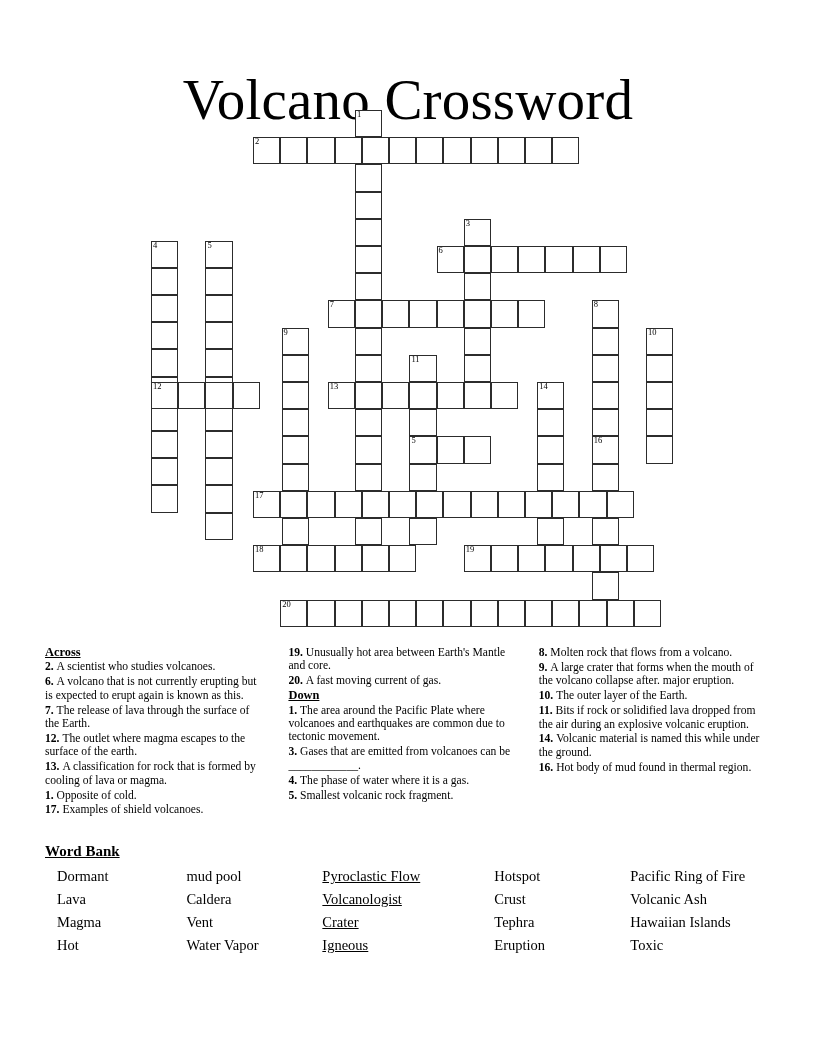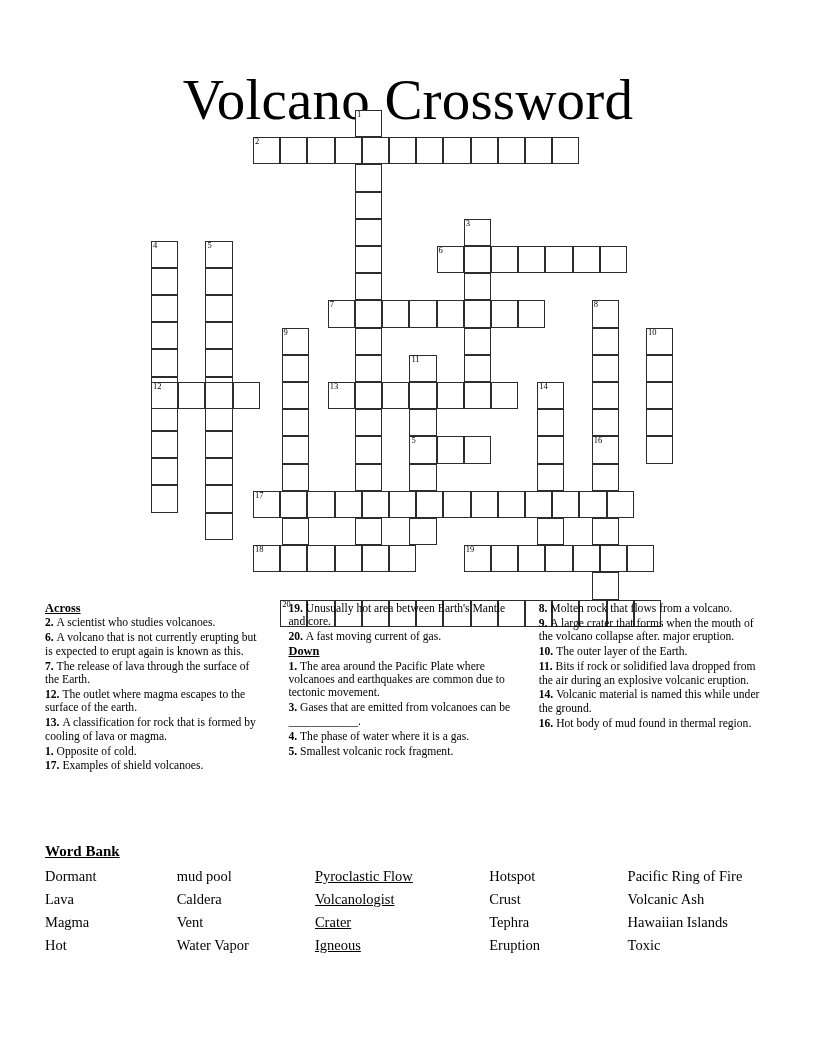--- a/index.html
+++ b/index.html
@@ -55,21 +55,21 @@
     left: 1px;
     font-size: 8.5px;
     line-height: 9px;
     font-family: "Liberation Serif", "DejaVu Serif", serif;
     color: #000;
   }
   
   #clues {
     position: absolute;
     left: 45px;
-    top: 602px;
+    top: 646px;
     width: 740px;
     display: flex;
     gap: 9px;
     align-items: flex-start;
   }
   .clue-col {
     width: 246px;
     padding-right: 16px;
     box-sizing: border-box;
     font-size: 11.6px;
@@ -104,21 +104,21 @@
     font-size: 15px;
     margin-bottom: 5px;
     display: block;
   }
   .wb-grid {
     display: flex;
     font-size: 14.5px;
     line-height: 23px;
   }
   .wb-col { }
-  .wb-col.c0 { width: 138px; }
+  .wb-col.c0 { width: 138px; margin-left: 12px; }
   .wb-col.c1 { width: 145px; }
   .wb-col.c2 { width: 145px; text-decoration: underline; }
   .wb-col.c3 { width: 145px; margin-left: 36px; }
   .wb-col.c4 { width: 165px; }
   .wb-item { display: block; white-space: nowrap; }
 </style>
 </head>
 <body>
 
 <div id="page">

